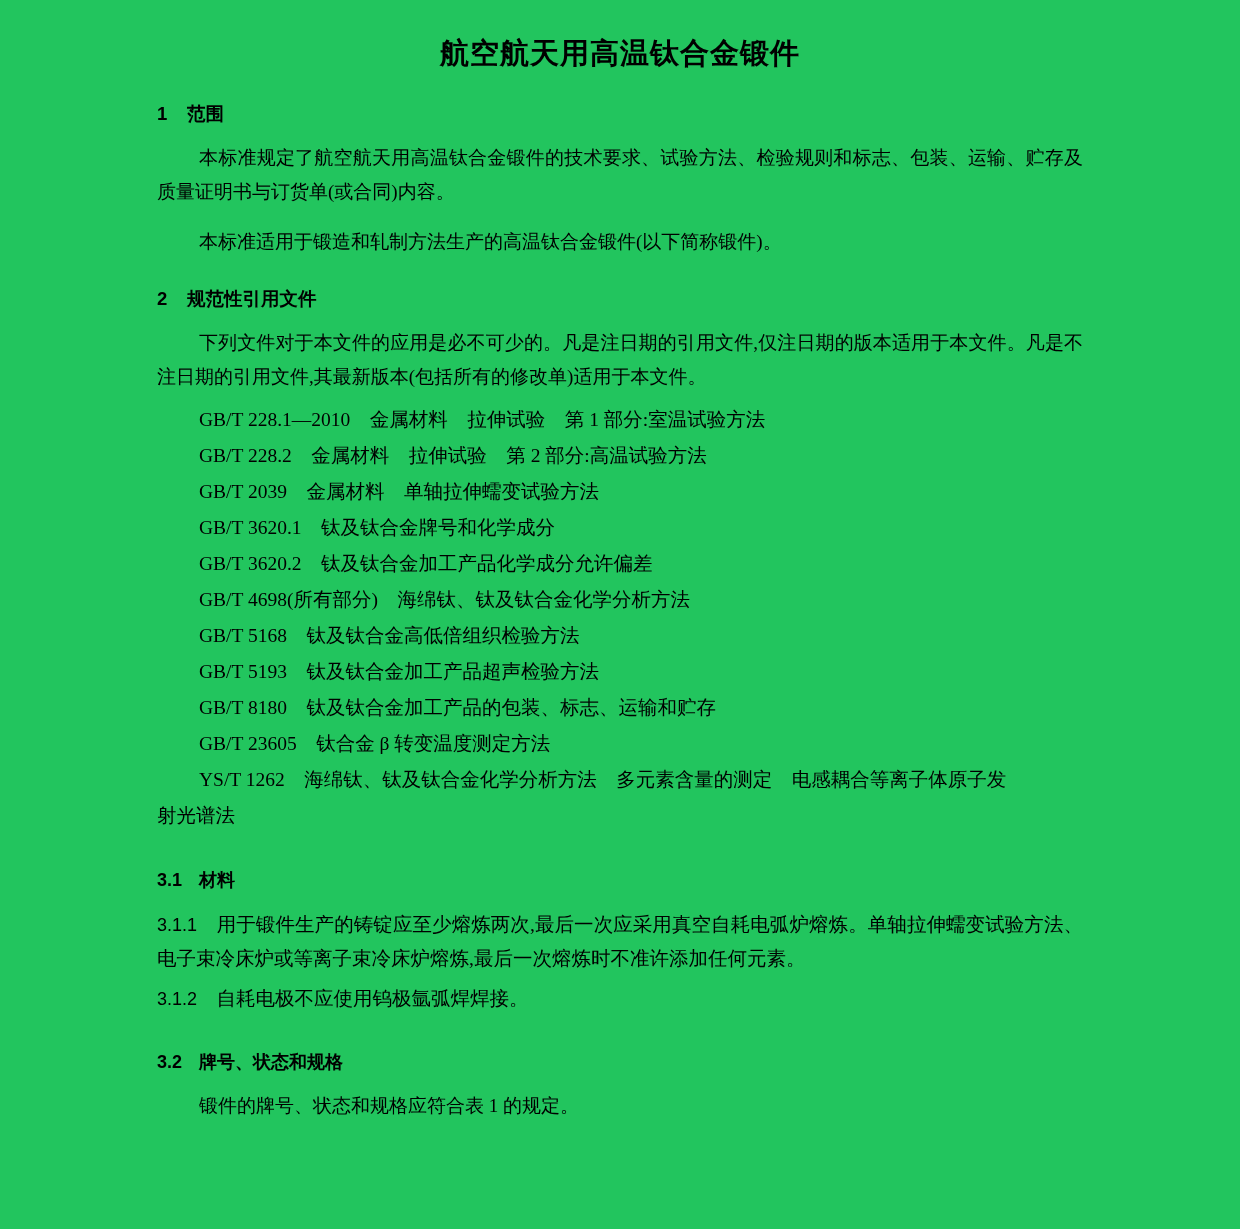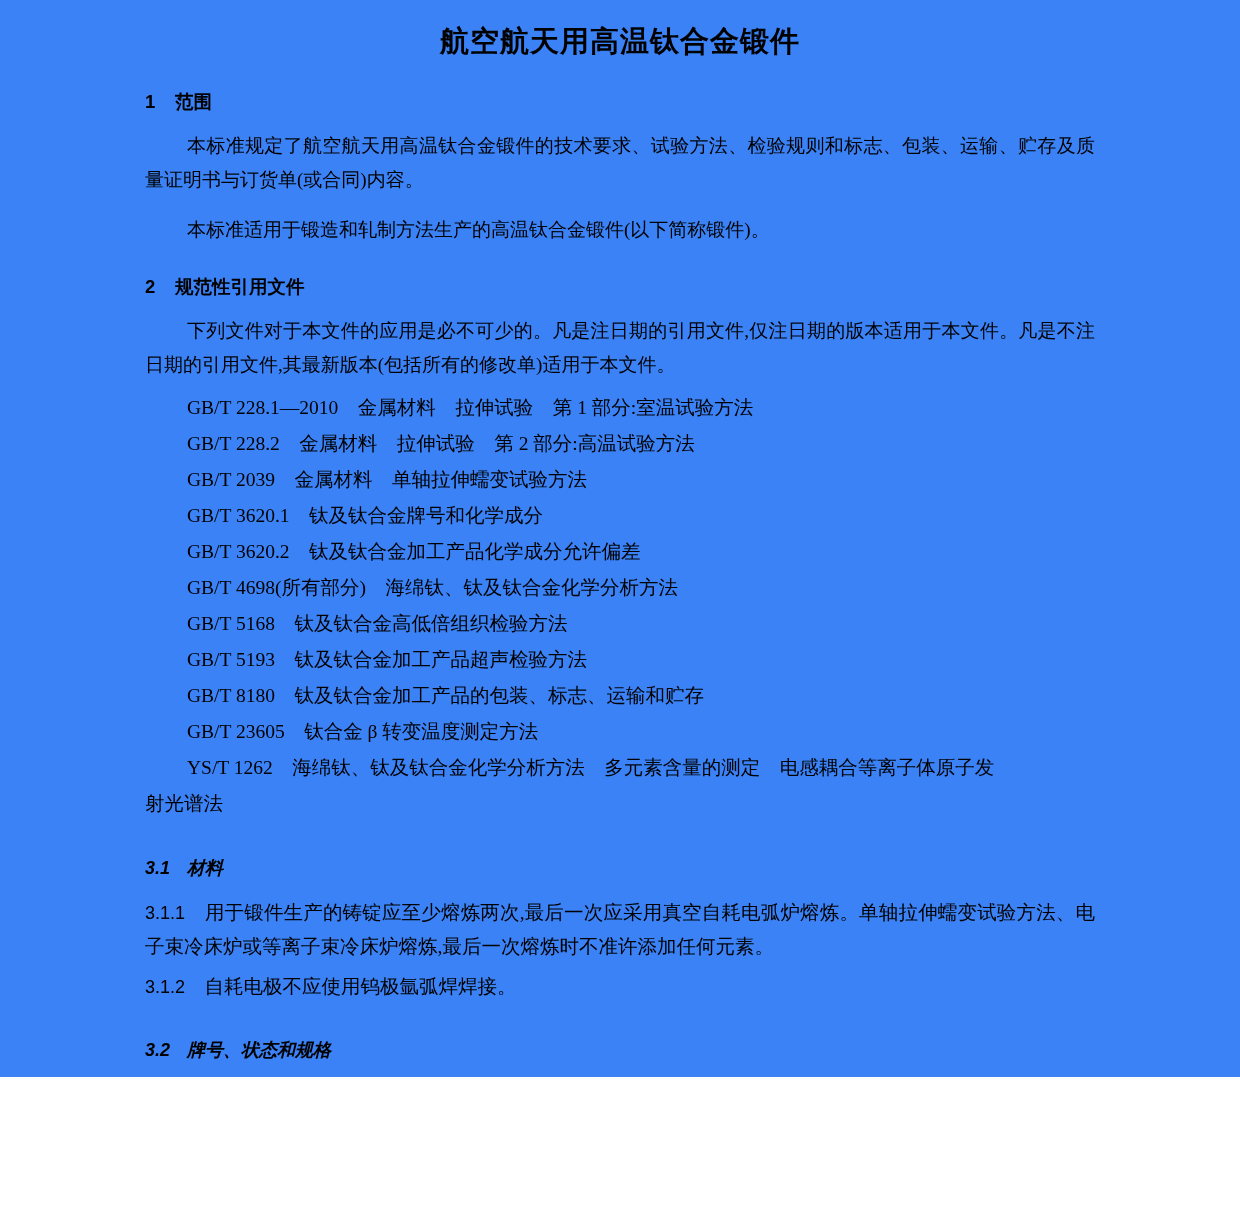--- a/index.html
+++ b/index.html
@@ -7,25 +7,25 @@
     padding: 0;
     background: #ffffff;
   }
   body {
     font-family: "Liberation Serif", "DejaVu Serif", serif;
     color: #000000;
   }
   .page {
     position: relative;
     width: 1240px;
-    height: 1077px;
+    height: 1229px;
     box-sizing: border-box;
-    padding: 0;
+    padding: 12px;
     overflow: hidden;
-    background: #3b82f6;
+    background: #22c55e;
   }
   .doc-title {
     text-align: center;
     font-family: "Liberation Sans", "DejaVu Sans", sans-serif;
     font-weight: bold;
     font-size: 29px;
     letter-spacing: 1px;
     margin: 22px 0 0 0;
     color: #000;
   }
@@ -44,21 +44,20 @@
     display: inline-block;
     min-width: 30px;
   }
   .h2 {
     font-family: "Liberation Sans", "DejaVu Sans", sans-serif;
     font-weight: bold;
     font-size: 18px;
     margin-top: 34px;
     margin-bottom: 0;
     color: #000;
-    font-style: italic;
   }
   .h2 .num {
     display: inline-block;
     min-width: 42px;
   }
   p.body {
     font-size: 19px;
     line-height: 34px;
     margin: 15px 0 0 0;
     text-align: justify;
@@ -141,15 +140,16 @@
     <p class="clause">
       <span class="cnum">3.1.1</span>　<span>用于锻件生产的铸锭应至少熔炼两次,最后一次应采用真空自耗电弧炉熔炼。单轴拉伸蠕变试验方法、电子束冷床炉或等离子束冷床炉熔炼,最后一次熔炼时不准许添加任何元素。</span>
     </p>
     <p class="clause tightline">
       <span class="cnum">3.1.2</span>　<span>自耗电极不应使用钨极氩弧焊焊接。</span>
     </p>
 
     <div class="h2">
       <span class="num">3.2</span><span>牌号、状态和规格</span>
     </div>
+    <p class="body indent">锻件的牌号、状态和规格应符合表 1 的规定。</p>
 
   </div>
 </div>
 
 </body></html>

